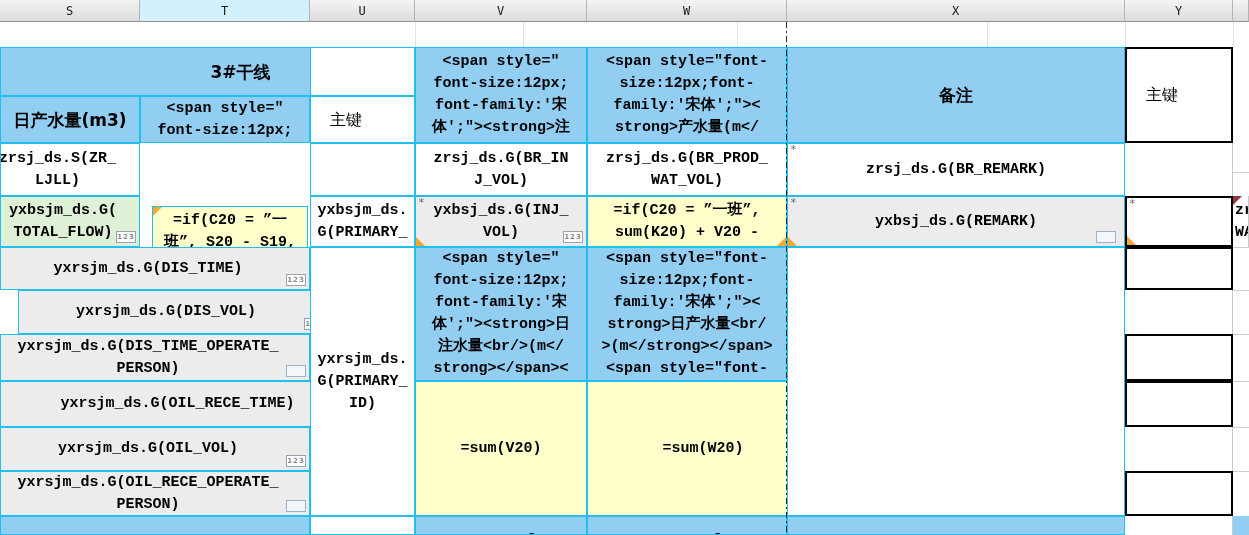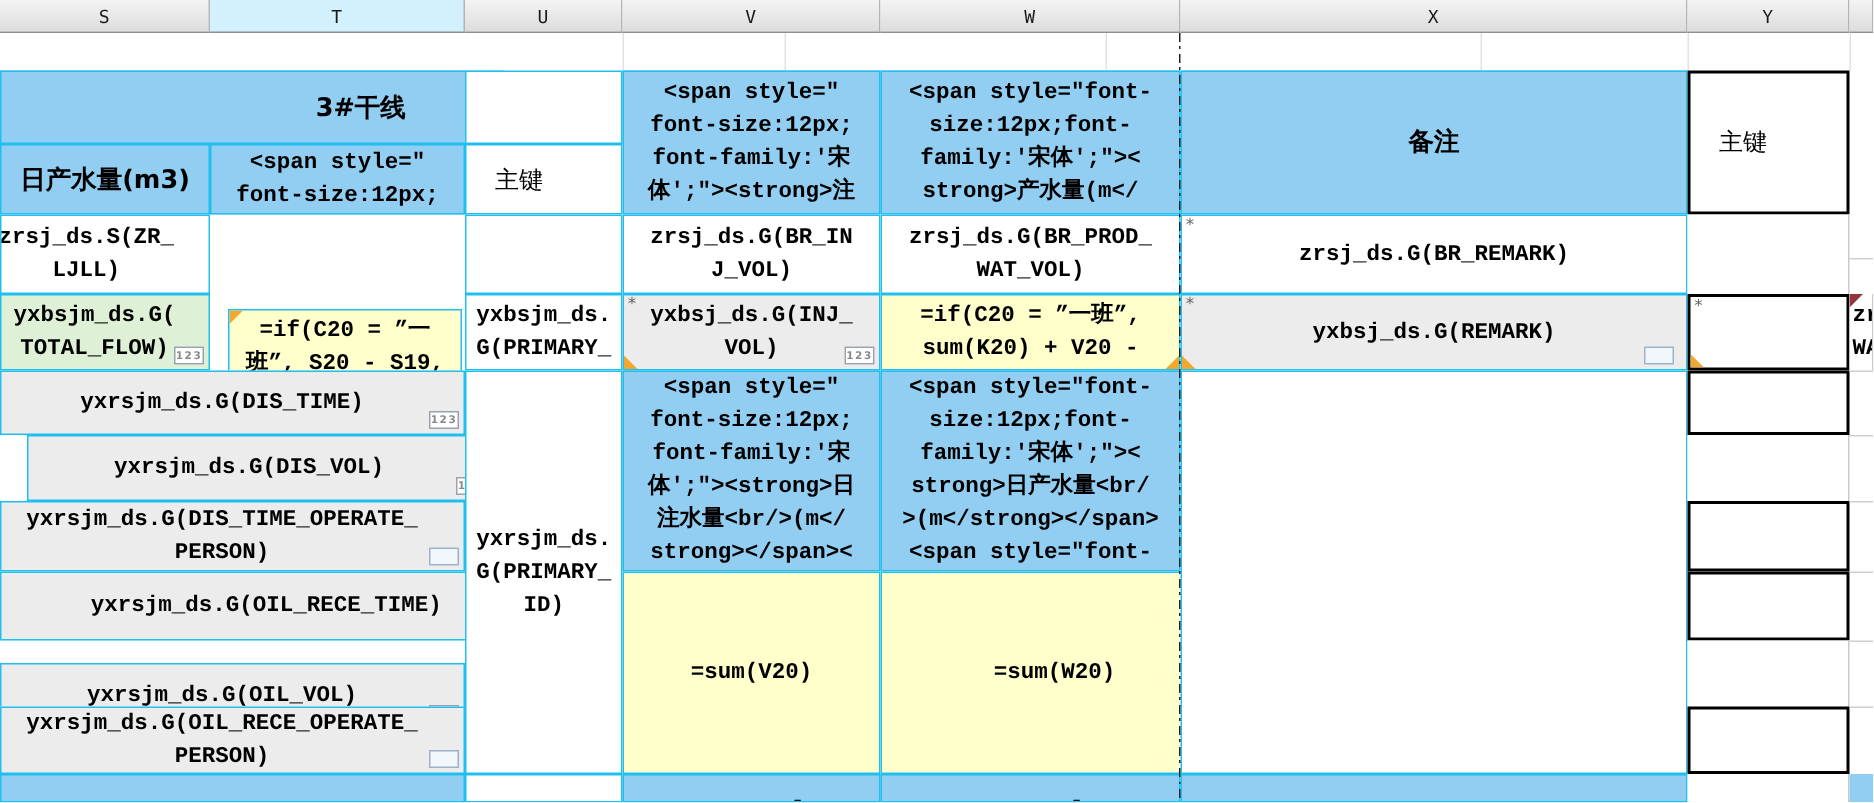--- a/index.html
+++ b/index.html
@@ -121,21 +121,21 @@
 
   <div class="c gray" style="left:0;top:247px;width:310px;height:43px;"><span class="nudge">yxrsjm_ds.G(DIS_TIME)</span>
        <span class="badge num">123</span></div>
   <div class="c gray" style="left:18px;top:290px;width:310px;height:44px;"><span class="nudge">yxrsjm_ds.G(DIS_VOL)</span>
        <span class="badge num">123</span></div>
   <div class="c gray" style="left:0;top:334px;width:310px;height:47px;"><span class="nudge">yxrsjm_ds.G(DIS_TIME_OPERATE_
 PERSON)</span>
        <span class="badge txt"></span></div>
   <div class="c gray" style="left:0;top:381px;width:369px;height:46px;"><span class="nudge">yxrsjm_ds.G(OIL_RECE_TIME)</span>
        <span class="badge num">123</span></div>
-  <div class="c gray" style="left:0;top:442px;width:310px;height:44px;"><span class="nudge">yxrsjm_ds.G(OIL_VOL)</span>
+  <div class="c gray" style="left:0;top:427px;width:310px;height:44px;"><span class="nudge">yxrsjm_ds.G(OIL_VOL)</span>
        <span class="badge num">123</span></div>
   <div class="c gray" style="left:0;top:471px;width:310px;height:45px;"><span class="nudge">yxrsjm_ds.G(OIL_RECE_OPERATE_
 PERSON)</span>
        <span class="badge txt"></span></div>
 
   <div class="c" style="left:310px;top:247px;width:105px;height:269px;">yxrsjm_ds.
 G(PRIMARY_
 ID)</div>
 
   <div class="c blue" style="left:415px;top:247px;width:172px;height:134px;">&lt;span style="

